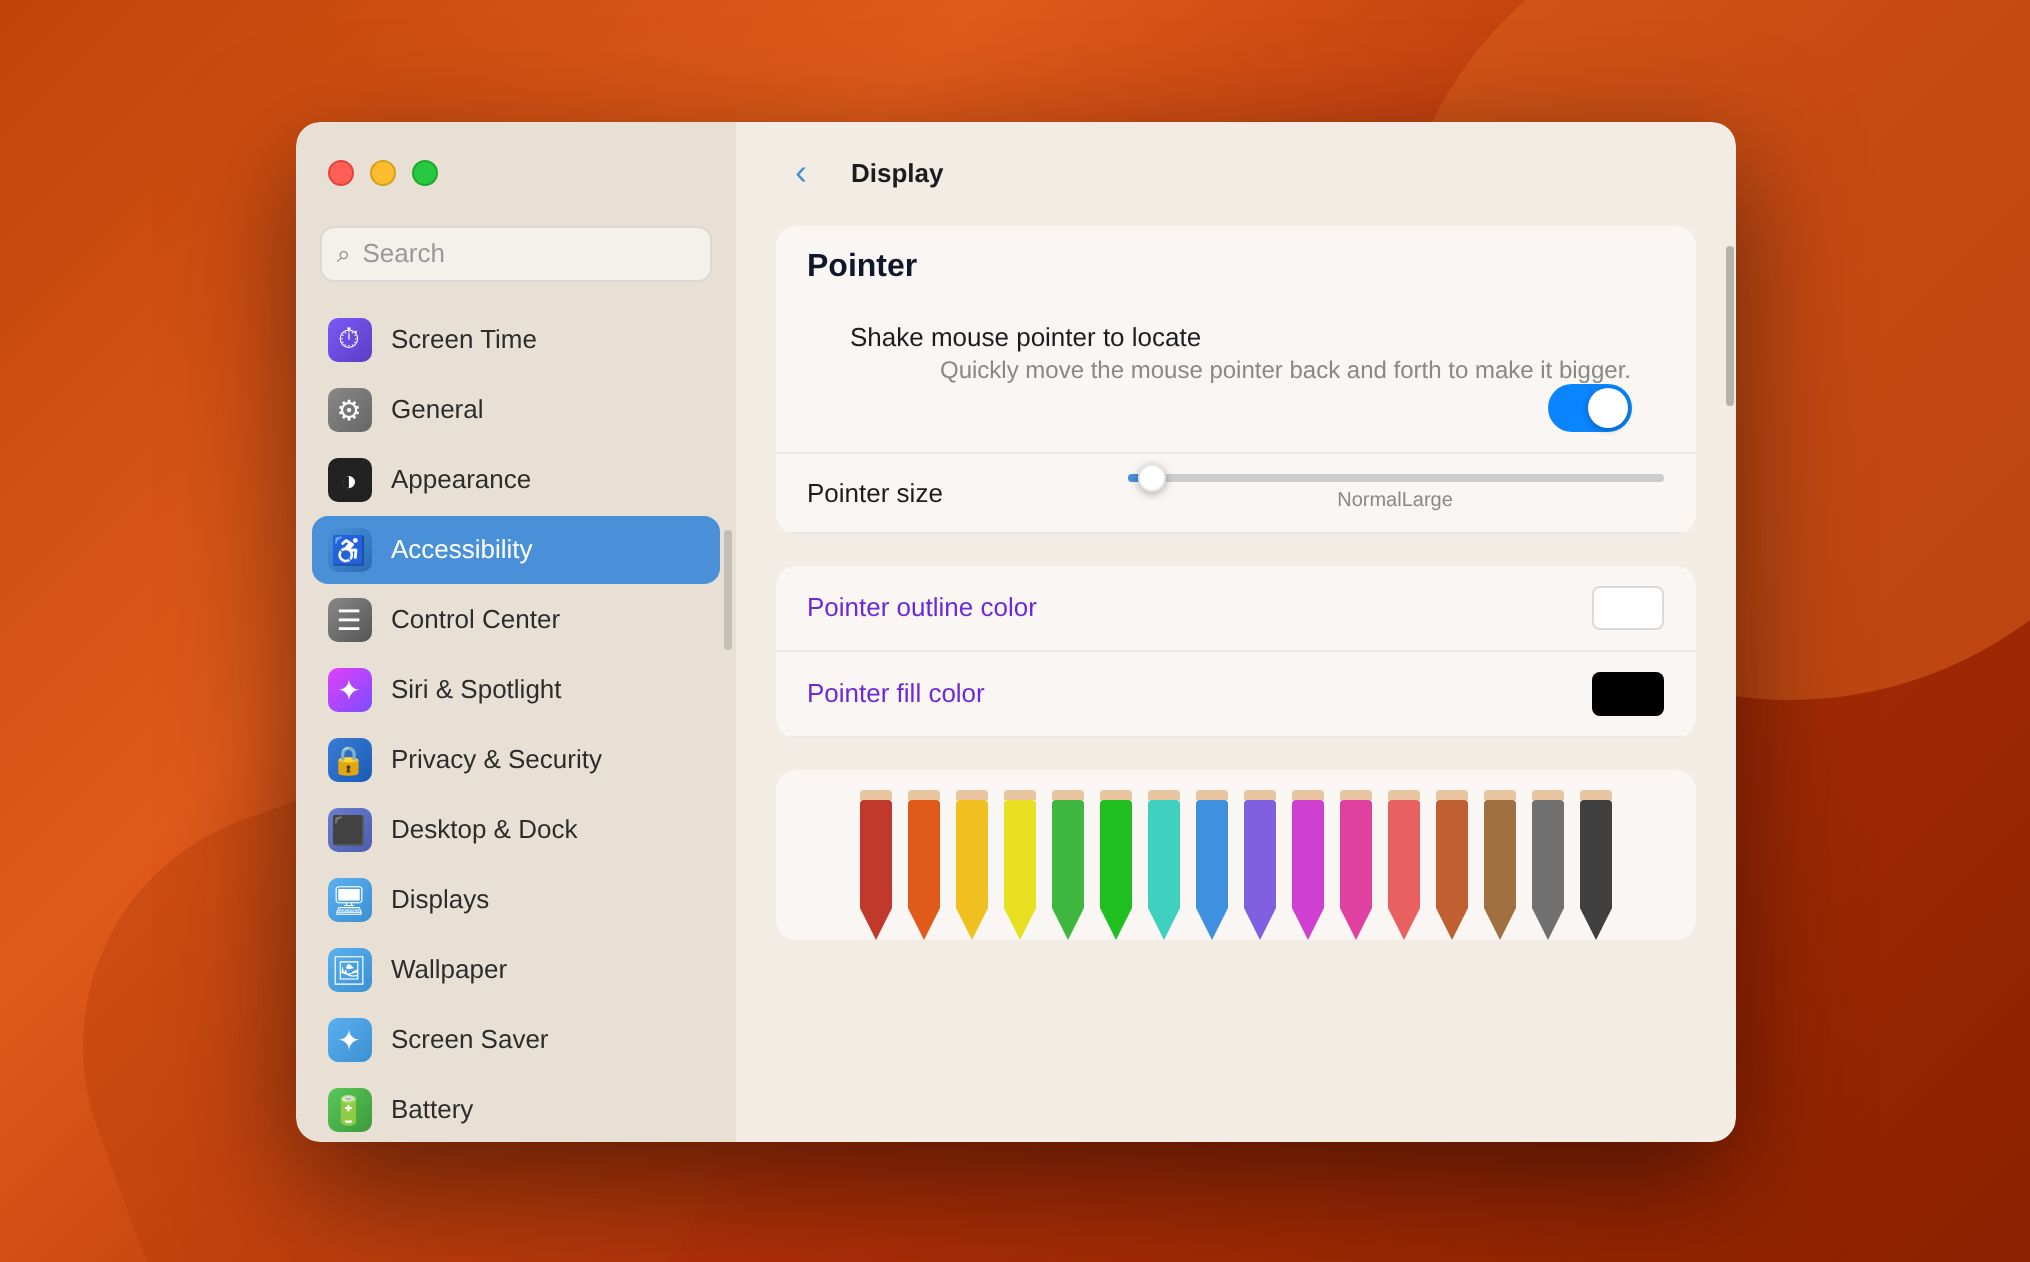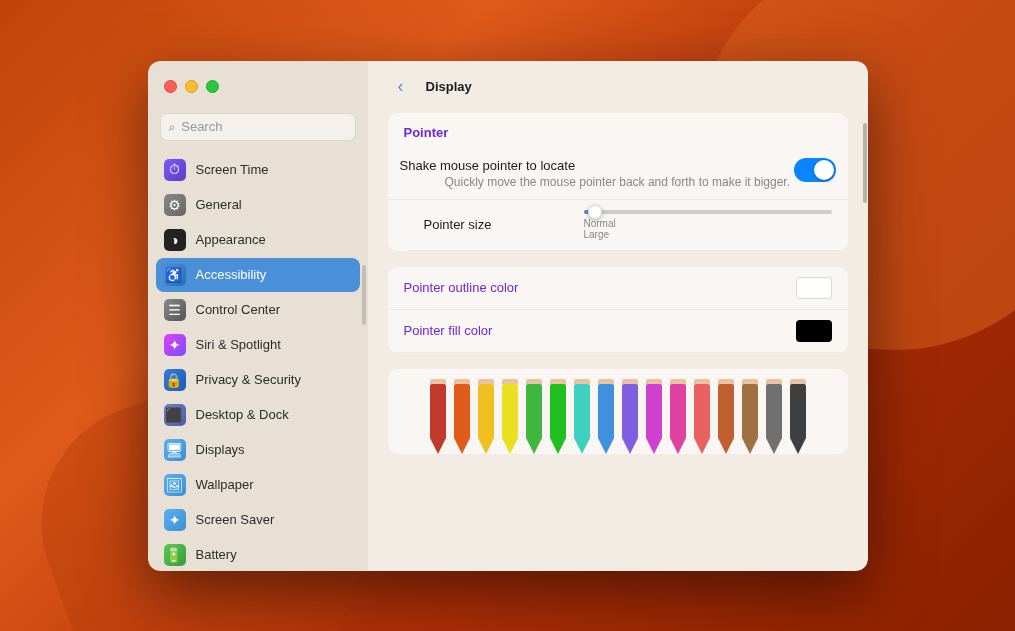--- a/index.html
+++ b/index.html
@@ -231,31 +231,32 @@
 
     
     .section {
       background: rgba(255,255,255,0.55);
       border-radius: 10px;
       margin-bottom: 16px;
       overflow: hidden;
     }
 
     .section-title {
-      font-size: 13px;
+      font-size: 16px;
       font-weight: 600;
-      color: #6d28d9;
+      color: #0f172a;
       padding: 12px 16px 8px 16px;
     }
 
     .setting-row {
       display: flex;
-      align-items: flex-start;
-      padding: 10px 12px;
+      align-items: flex-end;
+      padding: 10px 32px;
       border-bottom: 1px solid rgba(0,0,0,0.06);
+      flex-direction: column;
     }
     .setting-row:last-child { border-bottom: none; }
 
     .setting-info {
       flex: 1;
     }
     .setting-label {
       font-size: 13px;
       color: #1c1c1e;
       font-weight: 500;
@@ -290,21 +291,20 @@
       transition: left 0.2s;
     }
     .toggle.on .toggle-knob { left: 20px; }
 
     
     .slider-row {
       display: flex;
       align-items: center;
       padding: 10px 16px;
       border-bottom: 1px solid rgba(0,0,0,0.06);
-      margin-left: 20px;
     }
     .slider-label {
       font-size: 13px;
       color: #1c1c1e;
       font-weight: 500;
       width: 160px;
       flex-shrink: 0;
     }
     .slider-container {
       flex: 1;
@@ -335,21 +335,20 @@
       background: white;
       border-radius: 50%;
       top: -5px;
       left: 2%;
       box-shadow: 0 1px 4px rgba(0,0,0,0.3);
       border: 0.5px solid rgba(0,0,0,0.1);
     }
     .slider-labels {
       display: flex;
       justify-content: center;
-      flex-direction: column;
     }
     .slider-label-text {
       font-size: 10px;
       color: #888;
     }
 
     
     .color-swatch {
       width: 36px;
       height: 22px;

